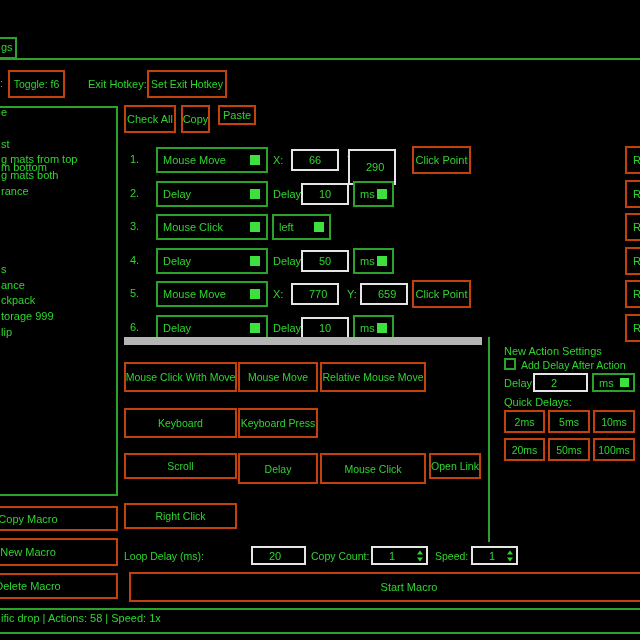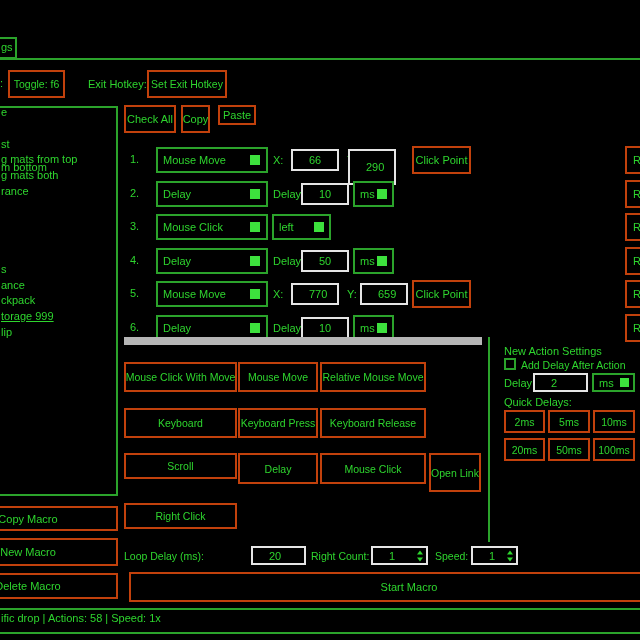--- a/index.html
+++ b/index.html
@@ -51,21 +51,21 @@
   <div class="listitem" style="top:151px;">g mats from top</div>
   <div class="listitem" style="top:167px;">g mats both</div>
   <div class="listitem" style="top:183px;">rance</div>
   <div class="listitem" style="top:198px;"></div>
   <div class="listitem" style="top:214px;"></div>
   <div class="listitem" style="top:230px;"></div>
   <div class="listitem" style="top:245px;"></div>
   <div class="listitem" style="top:261px;">s</div>
   <div class="listitem" style="top:277px;">ance</div>
   <div class="listitem" style="top:292px;">ckpack</div>
-  <div class="listitem" style="top:308px;text-decoration:underline;">torage 999</div>
+  <div class="listitem" style="top:308px;">torage 999</div>
   <div class="listitem" style="top:324px;">lip</div>
 
   <div class="btn" style="left:124px;top:105px;width:52px;height:28px;">Check All</div>
   <div class="btn" style="left:181px;top:105px;width:29px;height:28px;">Copy</div>
   <div class="btn" style="left:218px;top:105px;width:38px;height:20px;">Paste</div>
 
   <div class="lbl" style="left:130px;top:153px;">1.</div>
   <div class="dd" style="left:156px;top:147px;width:112px;height:26px;">
     <span>Mouse Move</span>
     <span class="sq"></span>
@@ -139,25 +139,24 @@
   </div>
   <div class="btn" style="left:625px;top:314px;width:40px;height:28px;justify-content:flex-start;padding-left:6px;">R</div>
 
   <div class="scrollthumb" style="left:124px;top:337px;width:358px;height:8px;"></div>
 
   <div class="btn small" style="left:124px;top:362px;width:113px;height:30px;">Mouse Click With Move</div>
   <div class="btn small" style="left:238px;top:362px;width:80px;height:30px;">Mouse Move</div>
   <div class="btn small" style="left:320px;top:362px;width:106px;height:30px;">Relative Mouse Move</div>
   <div class="btn small" style="left:124px;top:408px;width:113px;height:30px;">Keyboard</div>
   <div class="btn small" style="left:238px;top:408px;width:80px;height:30px;">Keyboard Press</div>
-  <div class="btn small" style="left:320px;top:408px;width:106px;height:30px;">Keyboard Release</div>
   <div class="btn small" style="left:124px;top:453px;width:113px;height:26px;">Scroll</div>
   <div class="btn small" style="left:238px;top:453px;width:80px;height:31px;">Delay</div>
   <div class="btn small" style="left:320px;top:453px;width:106px;height:31px;">Mouse Click</div>
-  <div class="btn small" style="left:429px;top:453px;width:52px;height:39px;">Open Link</div>
+  <div class="btn small" style="left:429px;top:453px;width:52px;height:26px;">Open Link</div>
   <div class="btn small" style="left:124px;top:503px;width:113px;height:26px;">Right Click</div>
 
   <div class="vline" style="left:488px;top:337px;height:205px;"></div>
 
   <div class="lbl" style="left:504px;top:345px;">New Action Settings</div>
   <div class="chk" style="left:504px;top:358px;width:12px;height:12px;"></div>
   <div class="lbl" style="left:521px;top:359px;font-size:10.5px;">Add Delay After Action</div>
   <div class="lbl" style="left:504px;top:377px;">Delay:</div>
   <div class="inp" style="left:533px;top:373px;width:55px;height:19px;">2</div>
   <div class="dd" style="left:592px;top:373px;width:43px;height:19px;">
@@ -167,21 +166,21 @@
   <div class="lbl" style="left:504px;top:396px;">Quick Delays:</div>
   <div class="btn small" style="left:504px;top:410px;width:41px;height:23px;">2ms</div>
   <div class="btn small" style="left:548px;top:410px;width:42px;height:23px;">5ms</div>
   <div class="btn small" style="left:593px;top:410px;width:42px;height:23px;">10ms</div>
   <div class="btn small" style="left:504px;top:438px;width:41px;height:23px;">20ms</div>
   <div class="btn small" style="left:548px;top:438px;width:42px;height:23px;">50ms</div>
   <div class="btn small" style="left:593px;top:438px;width:42px;height:23px;">100ms</div>
 
   <div class="lbl" style="left:124px;top:550px;font-size:10.5px;">Loop Delay (ms):</div>
   <div class="inp" style="left:251px;top:546px;width:55px;height:19px;">20</div>
-  <div class="lbl" style="left:311px;top:550px;font-size:10.5px;">Right Count:</div>
+  <div class="lbl" style="left:311px;top:550px;font-size:10.5px;">Copy Count:</div>
   <div class="inp" style="left:371px;top:546px;width:57px;height:19px;">
     <span>1</span>
     <span class="spin">
       <span class="tri-up"></span>
       <span class="tri-dn"></span>
     </span>
   </div>
   <div class="lbl" style="left:435px;top:550px;font-size:10.5px;">Speed:</div>
   <div class="inp" style="left:471px;top:546px;width:47px;height:19px;">
     <span>1</span>

